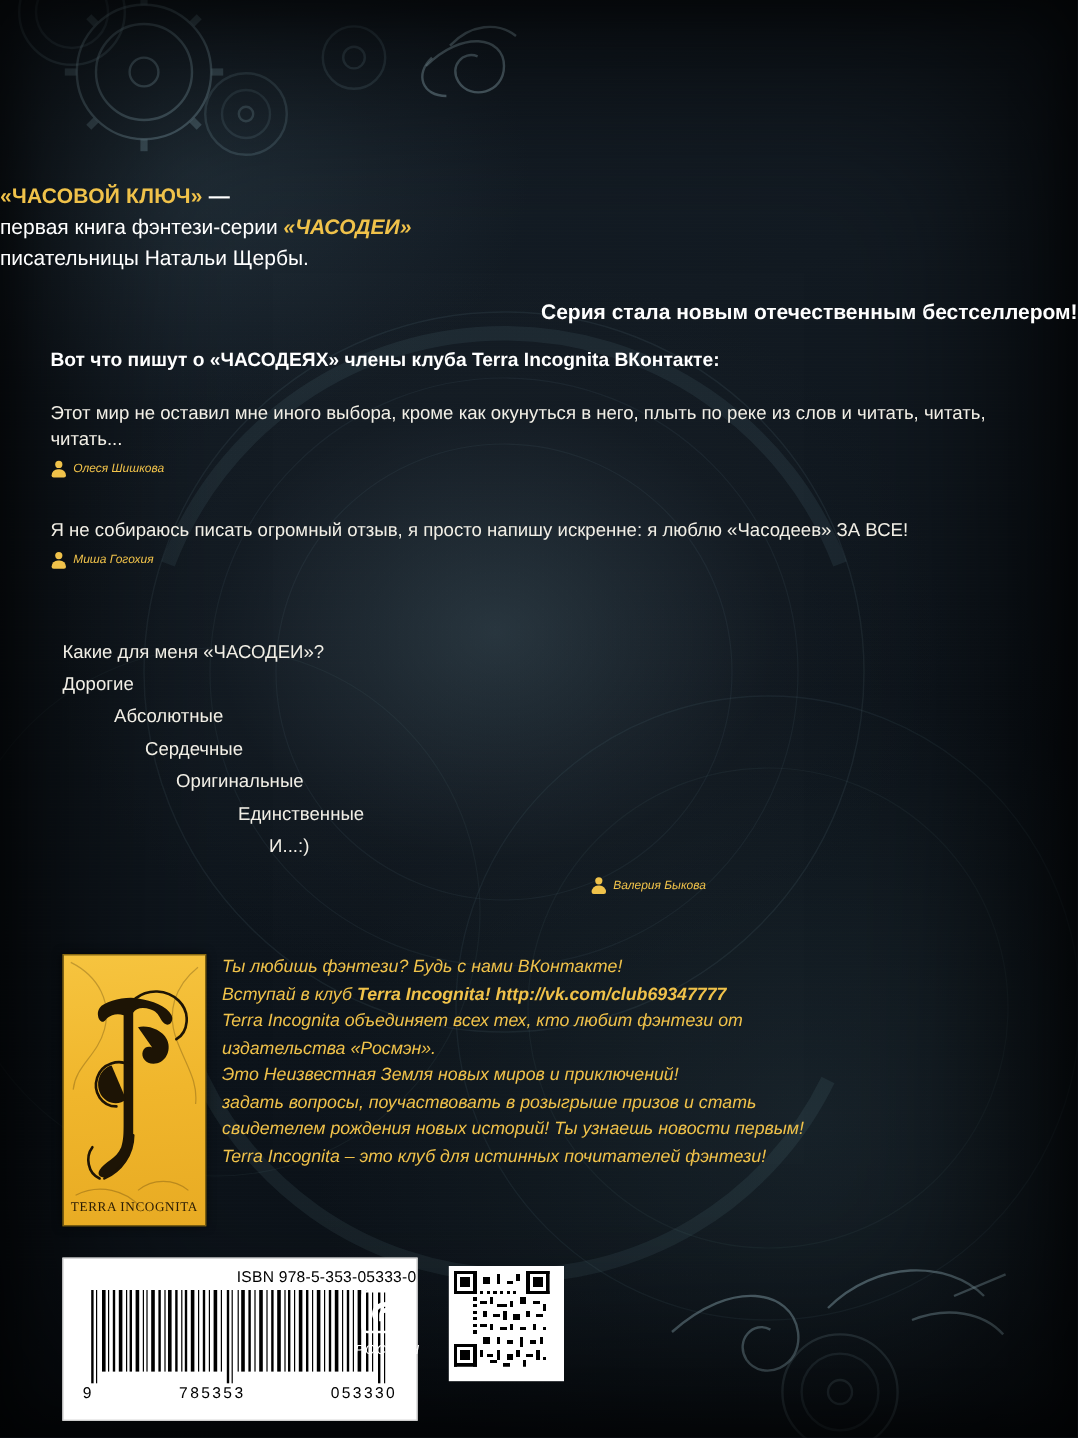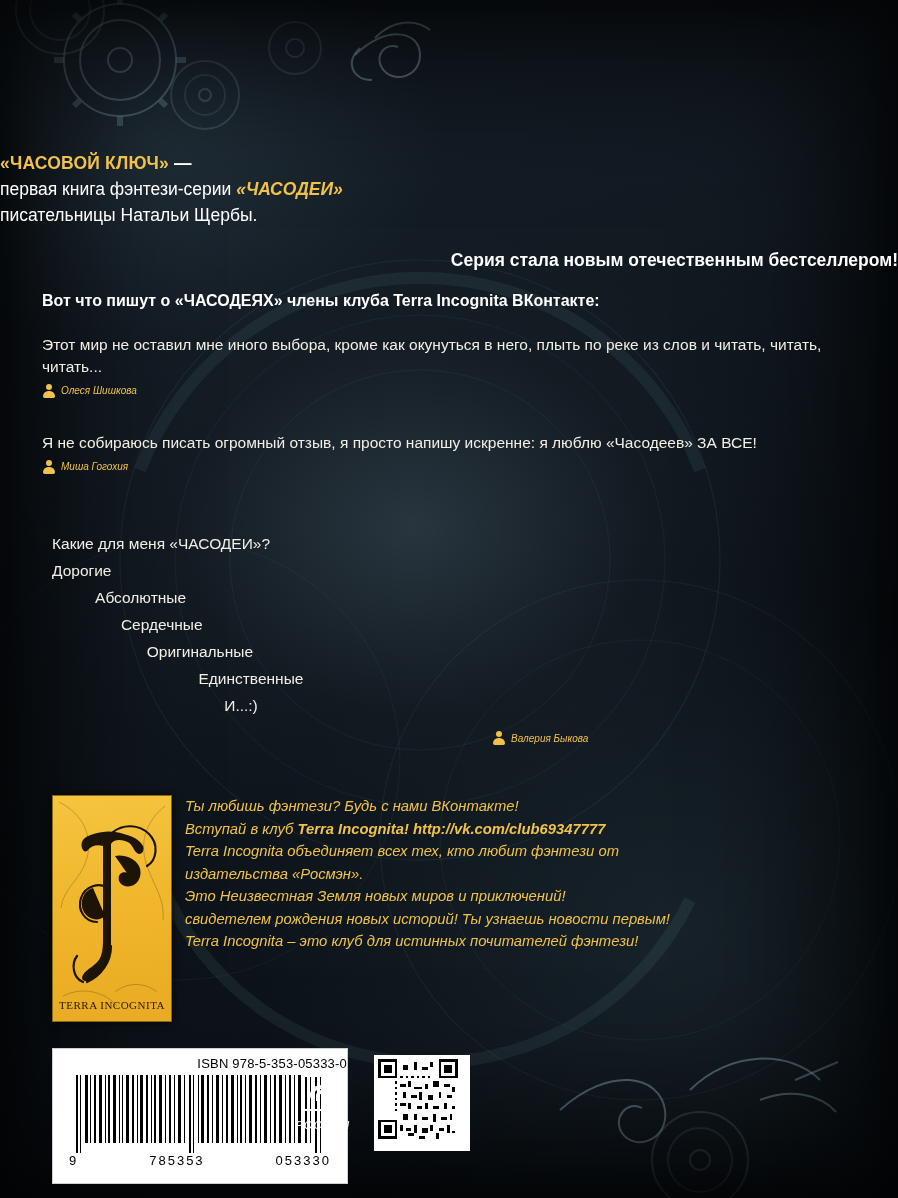--- a/index.html
+++ b/index.html
@@ -383,20 +383,21 @@
         <text x="59" y="213" text-anchor="middle" font-family="Liberation Serif, serif" font-size="11" fill="#2a1c05" letter-spacing="0.5">TERRA INCOGNITA</text>
       </svg>
     </div>
 
     <div class="club">
       <div>Ты любишь фэнтези? Будь с нами ВКонтакте!</div>
       <div><span>Вступай в клуб </span><b>Terra Incognita! http://vk.com/club69347777</b></div>
       <div>Terra Incognita объединяет всех тех, кто любит фэнтези от</div>
       <div>издательства «Росмэн».</div>
       <div>Это Неизвестная Земля новых миров и приключений!</div>
+      <div>задать вопросы, поучаствовать в розыгрыше призов и стать</div>
       <div>свидетелем рождения новых историй! Ты узнаешь новости первым!</div>
       <div>Terra Incognita – это клуб для истинных почитателей фэнтези!</div>
     </div>
 
     <div class="isbnbox">
       <div class="isbn-text">ISBN 978-5-353-05333-0</div>
       <svg class="bars" viewBox="0 0 252 78" preserveAspectRatio="none" xmlns="http://www.w3.org/2000/svg">
         <g fill="#000">
           <rect x="2" y="0" width="2" height="78"></rect>
             <rect x="6" y="0" width="1" height="78"></rect>

